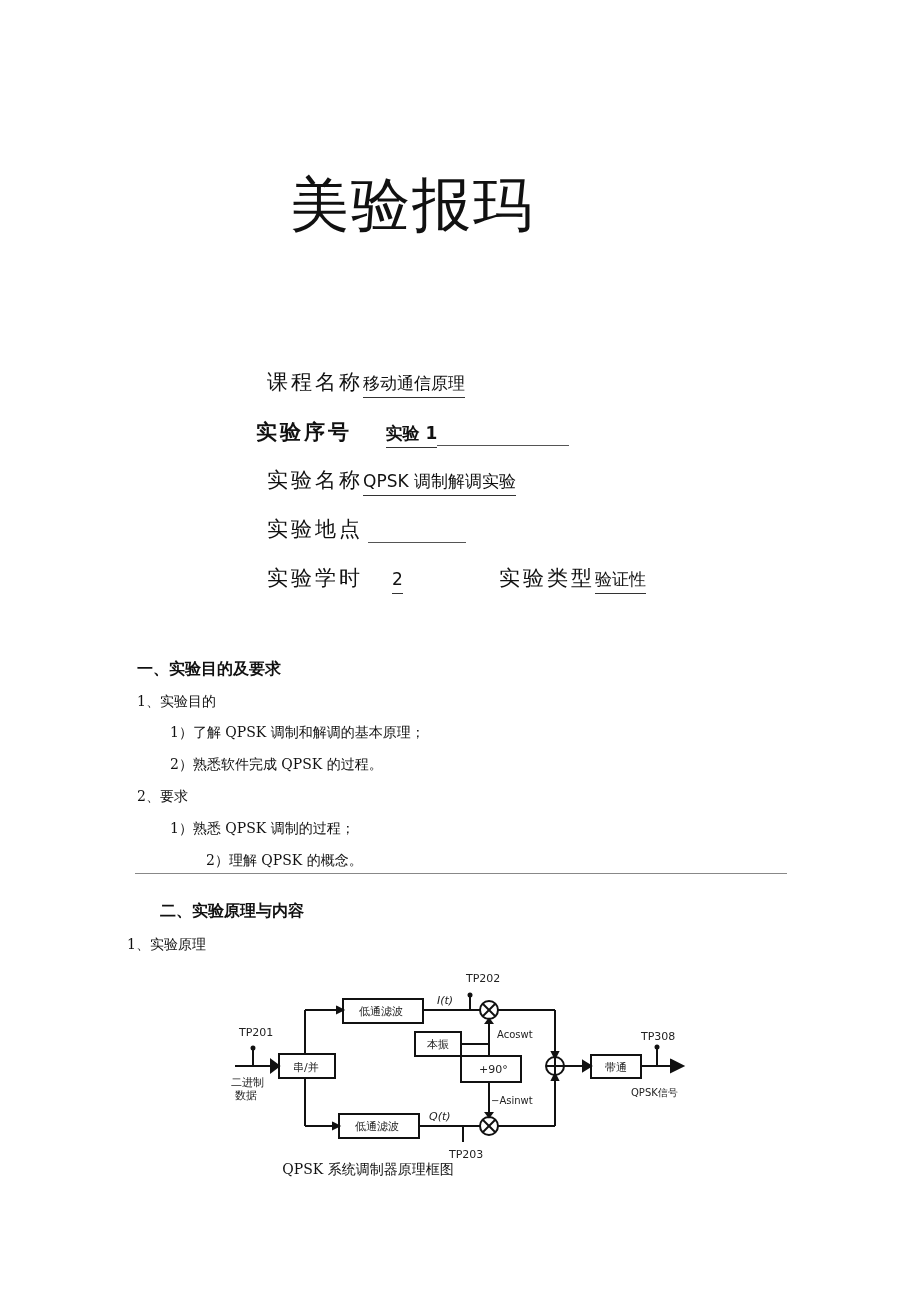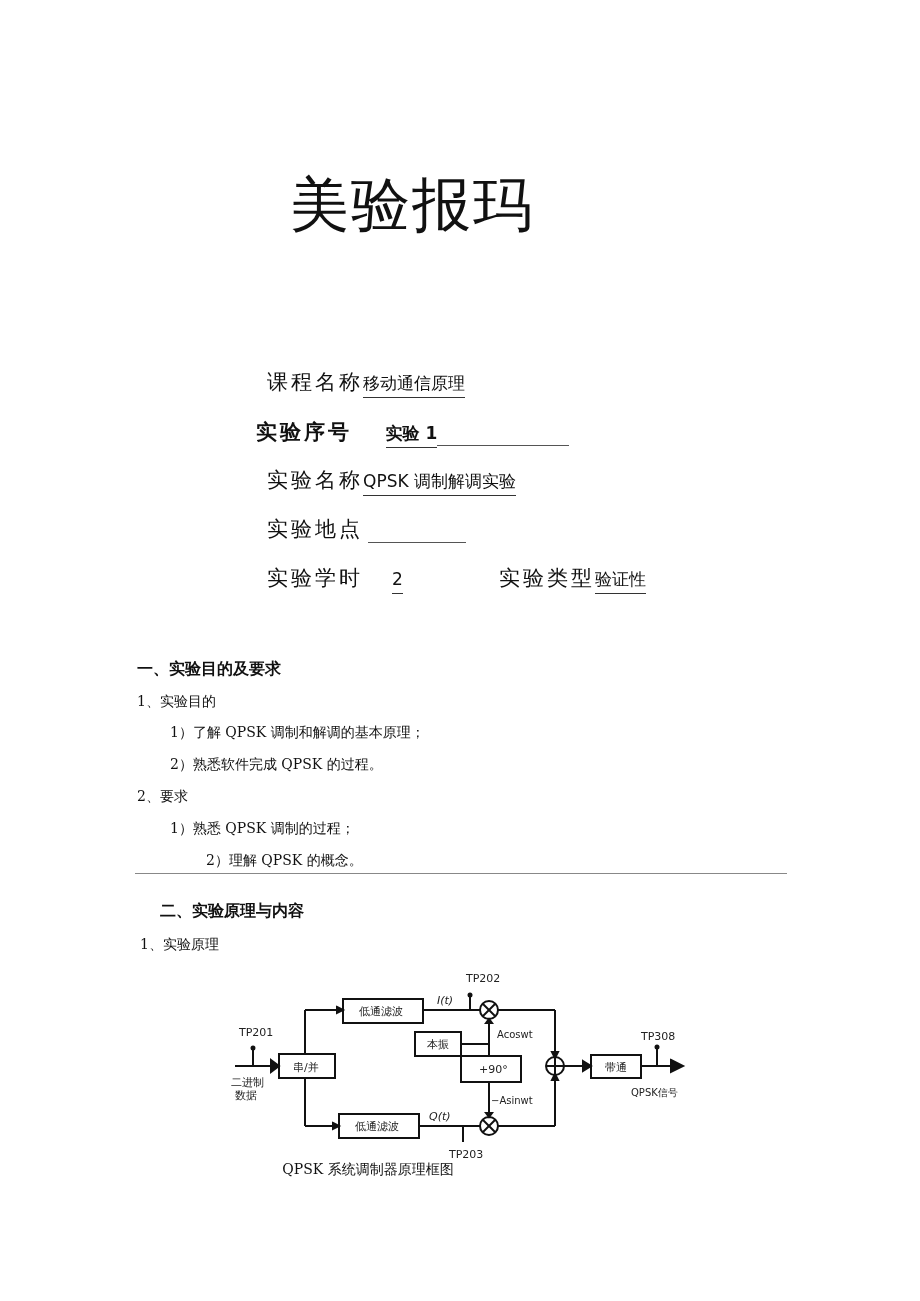--- a/index.html
+++ b/index.html
@@ -54,21 +54,21 @@
 <div class="abs p" style="left:137px; top:693px;">1、实验目的</div>
 <div class="abs p" style="left:170px; top:724px;">1）了解 QPSK 调制和解调的基本原理；</div>
 <div class="abs p" style="left:170px; top:756px;">2）熟悉软件完成 QPSK 的过程。</div>
 <div class="abs p" style="left:137px; top:788px;">2、要求</div>
 <div class="abs p" style="left:170px; top:820px;">1）熟悉 QPSK 调制的过程；</div>
 <div class="abs p" style="left:170px; top:852px;margin-left:36px;">2）理解 QPSK 的概念。</div>
 
 <div class="abs rule"></div>
 
 <div class="abs h2" style="left:137px; top:901px;margin-left:23px;">二、实验原理与内容</div>
-<div class="abs p" style="left:140px; top:936px;">1、实验原理</div>
+<div class="abs p" style="left:127px; top:936px;">1、实验原理</div>
 
 <div class="abs diagram">
   <svg width="480" height="200" viewBox="0 0 480 200" xmlns="http://www.w3.org/2000/svg">
     <g stroke="#111" stroke-width="2" fill="none">
 
       <line x1="10" y1="98" x2="46" y2="98"></line>
       <polygon points="46,92 54,98 46,104" fill="#111"></polygon>
       <line x1="28" y1="98" x2="28" y2="82"></line>
 
       <rect x="54" y="86" width="56" height="24"></rect>

